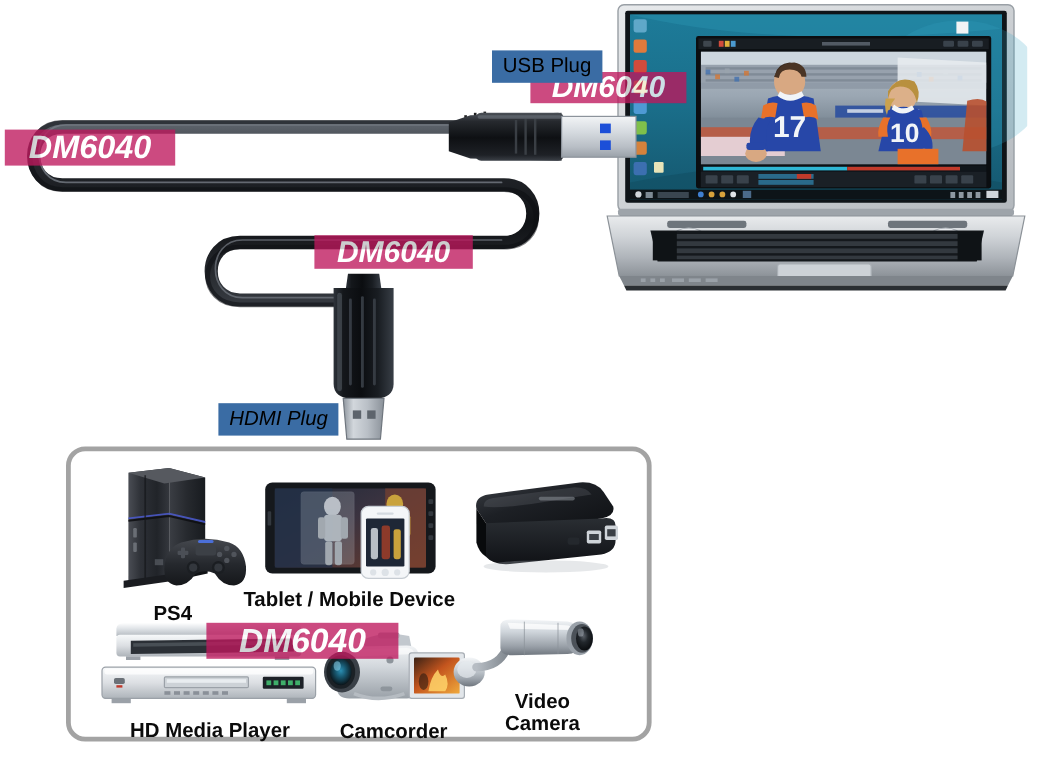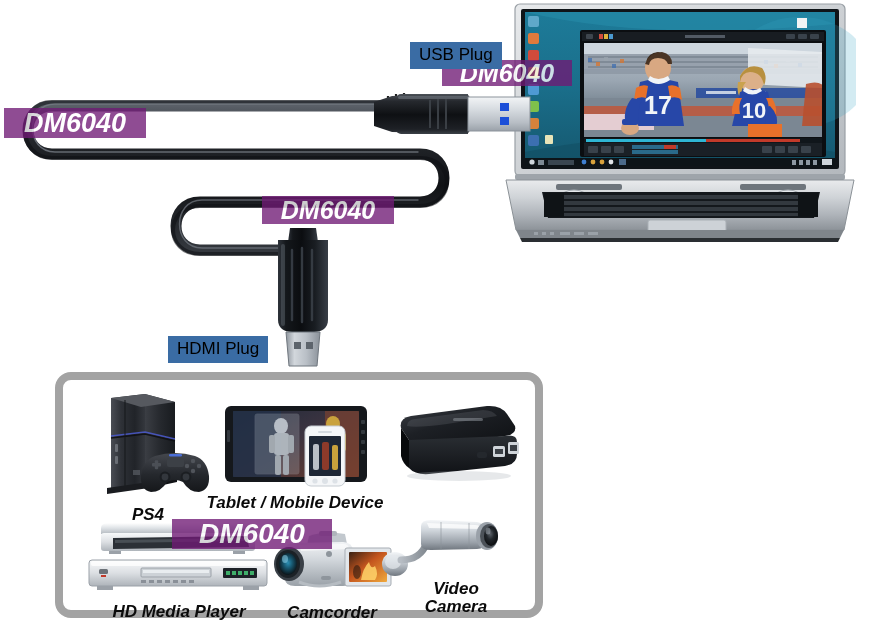--- a/index.html
+++ b/index.html
@@ -16,21 +16,21 @@
   }
   .stage {
     position: absolute;
     inset: 0;
     width: 870px;
     height: 638px;
   }
   
   .wm {
     position: absolute;
-    background: #701a75;
+    background: #be185d;
     color: #ffffff;
     font-style: italic;
     font-weight: bold;
     font-family: "Liberation Sans", sans-serif;
     letter-spacing: 0px;
     display: flex;
     align-items: center;
     justify-content: center;
     opacity: 0.78;
     user-select: none;
@@ -47,46 +47,45 @@
     background: #3a6ca4;
     color: #000000;
     font-size: 17px;
     font-family: "Liberation Sans", sans-serif;
     padding: 3px 9px 4px 9px;
     z-index: 20;
     white-space: nowrap;
     line-height: 1.15;
   }
   .lbl-usb  { left: 410px; top: 42px; }
-  .lbl-hdmi { left: 168px; top: 336px; }
+  .lbl-hdmi { left: 182px; top: 336px; font-style: italic; }
 
   
   .cable-wrap { position: absolute; left: 0; top: 60px; width: 460px; height: 320px; }
 
   
   .usb-plug { position: absolute; left: 372px; top: 86px; width: 168px; height: 56px; z-index: 6; }
 
   
   .hdmi-plug { position: absolute; left: 268px; top: 228px; width: 70px; height: 142px; z-index: 6; }
 
   
   .laptop { position: absolute; left: 500px; top: 2px; width: 356px; height: 248px; }
 
   
   .device-box {
     position: absolute;
     left: 55px;
     top: 372px;
     width: 488px;
     height: 246px;
-    border: 8px solid #a3a3a3;
+    border: 4px solid #a3a3a3;
     border-radius: 16px;
     background: #ffffff;
     box-sizing: border-box;
-    font-style: italic;
   }
   .dev { position: absolute; text-align: center; }
   .dev-label {
     font-family: "Liberation Sans", sans-serif;
     font-weight: bold;
     color: #0b0b0b;
     font-size: 17px;
     line-height: 1.08;
     white-space: nowrap;
   }

